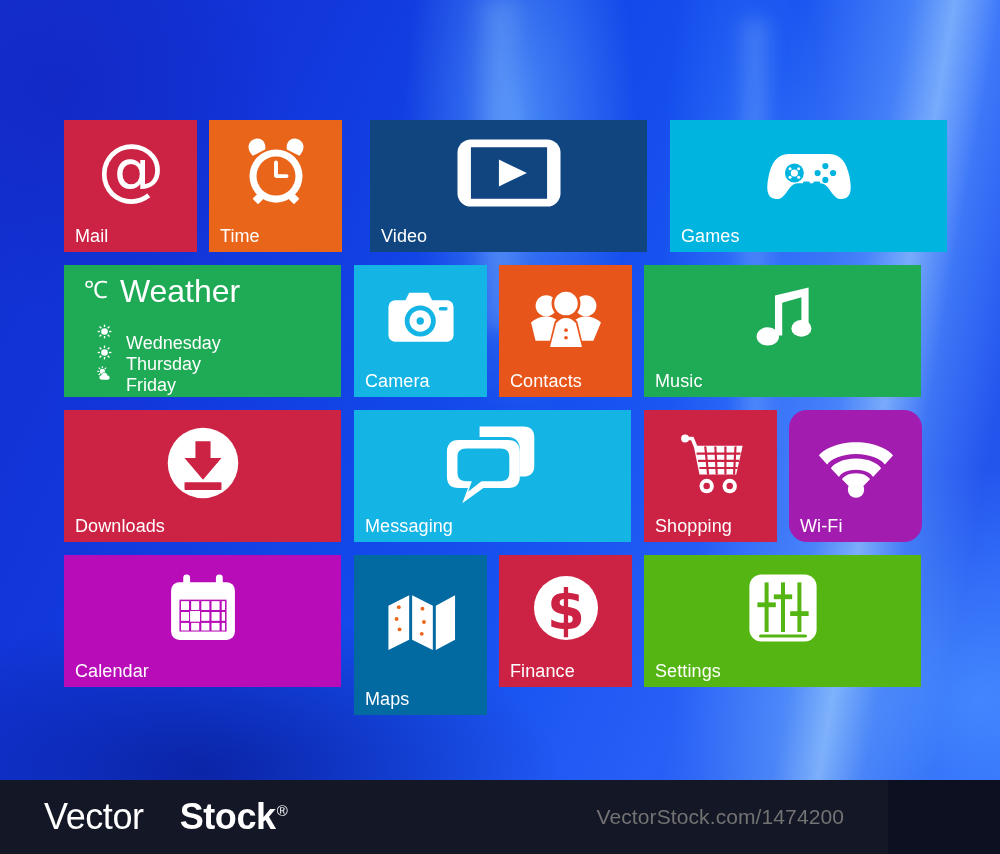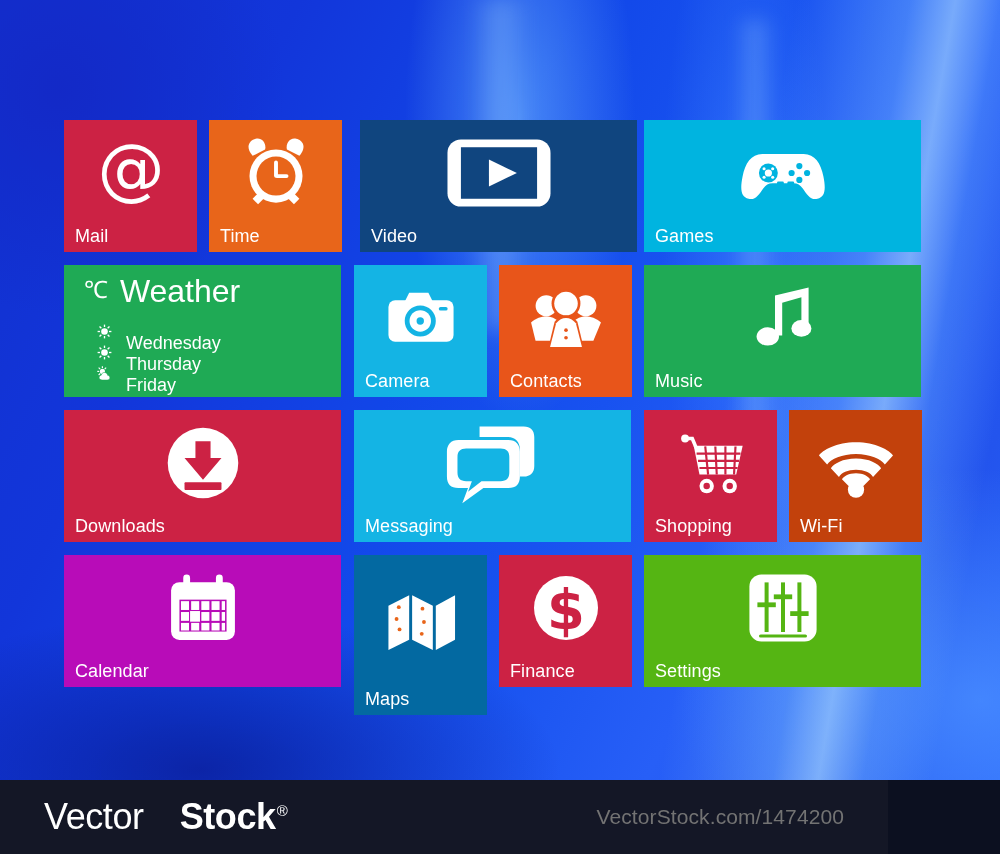--- a/index.html
+++ b/index.html
@@ -126,31 +126,31 @@
             <circle cx="50" cy="54" r="34" fill="#ffffff"></circle>
             <circle cx="50" cy="54" r="25" fill="#e8651a"></circle>
             <rect x="47.5" y="34" width="5" height="22" rx="2.5" fill="#ffffff"></rect>
             <rect x="49" y="51.5" width="17" height="5" rx="2.5" fill="#ffffff"></rect>
             <path d="M20 83 L30 73 l7 7 -10 10 z" fill="#ffffff"></path>
             <path d="M80 83 L70 73 l-7 7 10 10 z" fill="#ffffff"></path>
           </svg>
         </div>
         <div class="tile-label">Time</div>
       </div>
-      <div class="tile" style="left: 360px; top: 120px; width: 277px; height: 132px; background: rgb(16, 69, 127); padding-left: 40px;">
+      <div class="tile" style="left: 370px; top: 120px; width: 277px; height: 132px; background: rgb(16, 69, 127); padding-left: 40px;">
         <div class="tile-icon">
           <svg width="112" height="112" viewBox="0 0 100 100" fill="none">
             <rect x="4" y="20" width="92" height="60" rx="12" fill="#ffffff"></rect>
             <rect x="16" y="27" width="68" height="46" fill="#10457f"></rect>
             <path d="M41 38 L66 50 L41 62 z" fill="#ffffff"></path>
           </svg>
         </div>
         <div class="tile-label">Video</div>
       </div>
-      <div class="tile" style="left: 644px; top: 120px; width: 277px; height: 132px; background: rgb(0, 180, 224);">
+      <div class="tile" style="left: 670px; top: 120px; width: 277px; height: 132px; background: rgb(0, 180, 224);">
         <div class="tile-icon">
           <svg width="86" height="86" viewBox="0 0 100 100" fill="none">
             <path d="M26 28 h48 c13 0 20 11 23 26 3 15 2 24-7 26 -8 2-12-5-17-12 -3-4-6-6-11-6 H38 c-5 0-8 2-11 6 -5 7-9 14-17 12 -9-2-10-11-7-26 C6 39 13 28 26 28 z" fill="#ffffff"></path>
             <circle cx="33" cy="50" r="11" fill="#00b4e0"></circle>
             <circle cx="33" cy="50" r="4.2" fill="#ffffff"></circle>
             <circle cx="28" cy="45" r="1.8" fill="#ffffff"></circle>
             <circle cx="38" cy="45" r="1.8" fill="#ffffff"></circle>
             <circle cx="28" cy="55" r="1.8" fill="#ffffff"></circle>
             <circle cx="38" cy="55" r="1.8" fill="#ffffff"></circle>
             <circle cx="69" cy="42" r="3.6" fill="#00b4e0"></circle>
@@ -299,21 +299,21 @@
               <line x1="84" y1="27" x2="82" y2="66"></line>
             </g>
             <circle cx="44" cy="82" r="10" fill="#ffffff"></circle>
             <circle cx="44" cy="82" r="4.5" fill="#cc2244"></circle>
             <circle cx="76" cy="82" r="10" fill="#ffffff"></circle>
             <circle cx="76" cy="82" r="4.5" fill="#cc2244"></circle>
           </svg>
         </div>
         <div class="tile-label">Shopping</div>
       </div>
-      <div class="tile" style="left: 789px; top: 410px; width: 133px; height: 132px; background: #c2410c;">
+      <div class="tile" style="left: 789px; top: 410px; width: 133px; height: 132px; background: #a21caf; border-radius: 18px;">
         <div class="tile-icon">
           <svg width="74" height="74" viewBox="0 0 100 100" fill="none">
             <path d="M50 22 C76 22 96 33 100 40 l-11 12 C84 45 69 38 50 38 C31 38 16 45 11 52 L0 40 C4 33 24 22 50 22 z" fill="#ffffff"></path>
             <path d="M50 44 C68 44 80 51 84 57 l-11 12 C70 63 61 59 50 59 C39 59 30 63 27 69 L16 57 C20 51 32 44 50 44 z" fill="#ffffff"></path>
             <path d="M50 64 C60 64 66 68 69 72 l-11 11 c-2-2-5-3-8-3 -3 0-6 1-8 3 L31 72 C34 68 40 64 50 64 z" fill="#ffffff"></path>
             <circle cx="50" cy="86" r="11" fill="#ffffff"></circle>
           </svg>
         </div>
         <div class="tile-label">Wi-Fi</div>
       </div>

